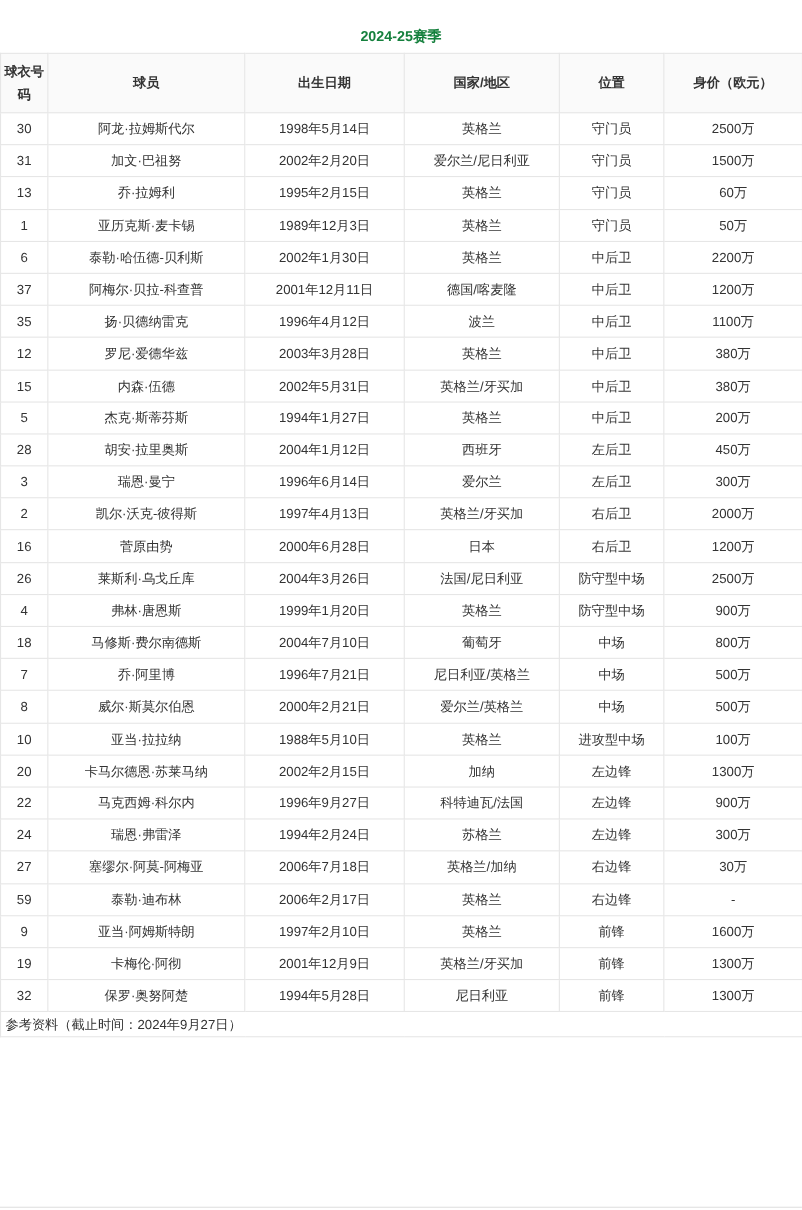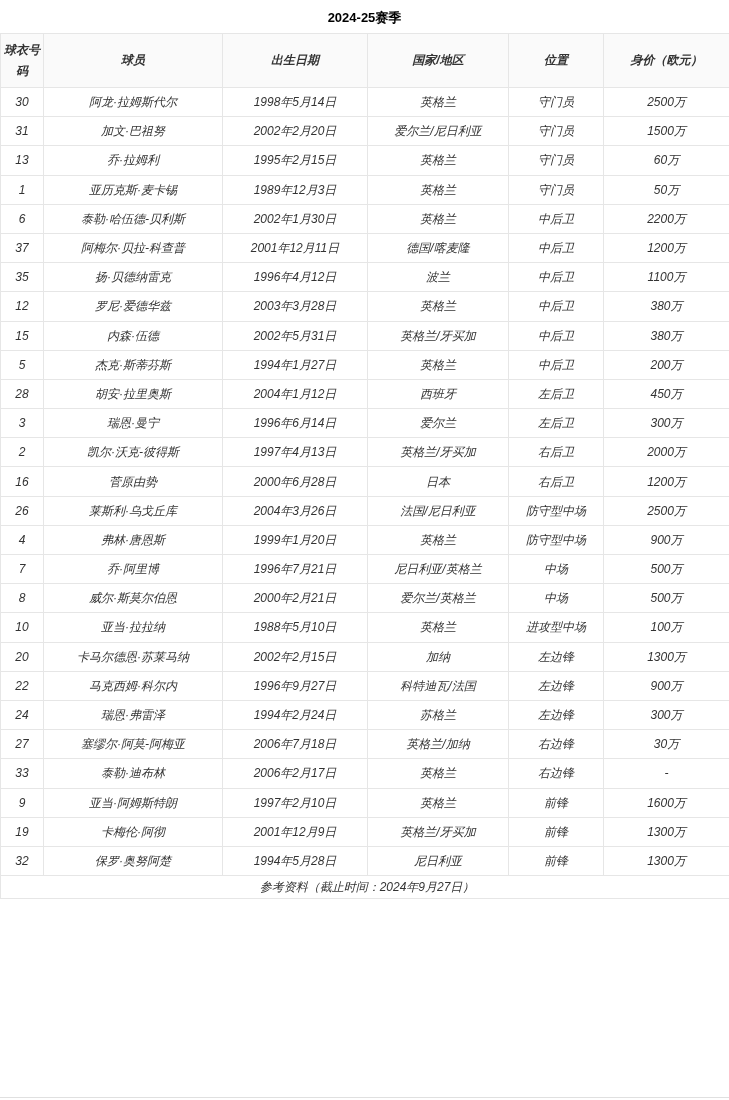--- a/index.html
+++ b/index.html
@@ -6,32 +6,31 @@
   .page {
     position: relative;
     width: 729px;
     height: 1100px;
     background: #ffffff;
     font-family: "Liberation Sans", "DejaVu Sans", sans-serif;
     color: #333;
     overflow: hidden;
   }
   .title {
-    padding-top: 9px;
+    padding-top: 24px;
     height: 24px;
     text-align: center;
     font-size: 13px;
     font-weight: bold;
-    color: #000000;
+    color: #15803d;
   }
   table.squad {
     width: 729px;
     border-collapse: collapse;
     table-layout: fixed;
-    font-style: italic;
   }
   table.squad th {
     background: #fafafa;
     font-size: 12px;
     font-weight: bold;
     color: #333;
     text-align: center;
     vertical-align: middle;
     height: 53px;
     line-height: 21px;
@@ -45,21 +44,21 @@
     color: #333;
     text-align: center;
     vertical-align: middle;
     height: 28.2px;
     line-height: 16px;
     padding: 0 2px;
     border: 1px solid #e6e6e6;
     word-break: break-all;
   }
   table.squad td.footnote {
-    text-align: center;
+    text-align: left;
     height: 22px;
     padding: 0 0 0 4px;
     font-size: 12px;
     color: #333;
   }
   .bottom-divider {
     position: absolute;
     left: 0;
     right: 0;
     top: 1097px;
@@ -214,20 +213,28 @@
         </tr>
         <tr>
           <td>4</td>
           <td>弗林·唐恩斯</td>
           <td>1999年1月20日</td>
           <td>英格兰</td>
           <td>防守型中场</td>
           <td>900万</td>
         </tr>
         <tr>
+          <td>18</td>
+          <td>马修斯·费尔南德斯</td>
+          <td>2004年7月10日</td>
+          <td>葡萄牙</td>
+          <td>中场</td>
+          <td>800万</td>
+        </tr>
+        <tr>
           <td>7</td>
           <td>乔·阿里博</td>
           <td>1996年7月21日</td>
           <td>尼日利亚/英格兰</td>
           <td>中场</td>
           <td>500万</td>
         </tr>
         <tr>
           <td>8</td>
           <td>威尔·斯莫尔伯恩</td>
@@ -270,21 +277,21 @@
         </tr>
         <tr>
           <td>27</td>
           <td>塞缪尔·阿莫-阿梅亚</td>
           <td>2006年7月18日</td>
           <td>英格兰/加纳</td>
           <td>右边锋</td>
           <td>30万</td>
         </tr>
         <tr>
-          <td>33</td>
+          <td>59</td>
           <td>泰勒·迪布林</td>
           <td>2006年2月17日</td>
           <td>英格兰</td>
           <td>右边锋</td>
           <td>-</td>
         </tr>
         <tr>
           <td>9</td>
           <td>亚当·阿姆斯特朗</td>
           <td>1997年2月10日</td>

